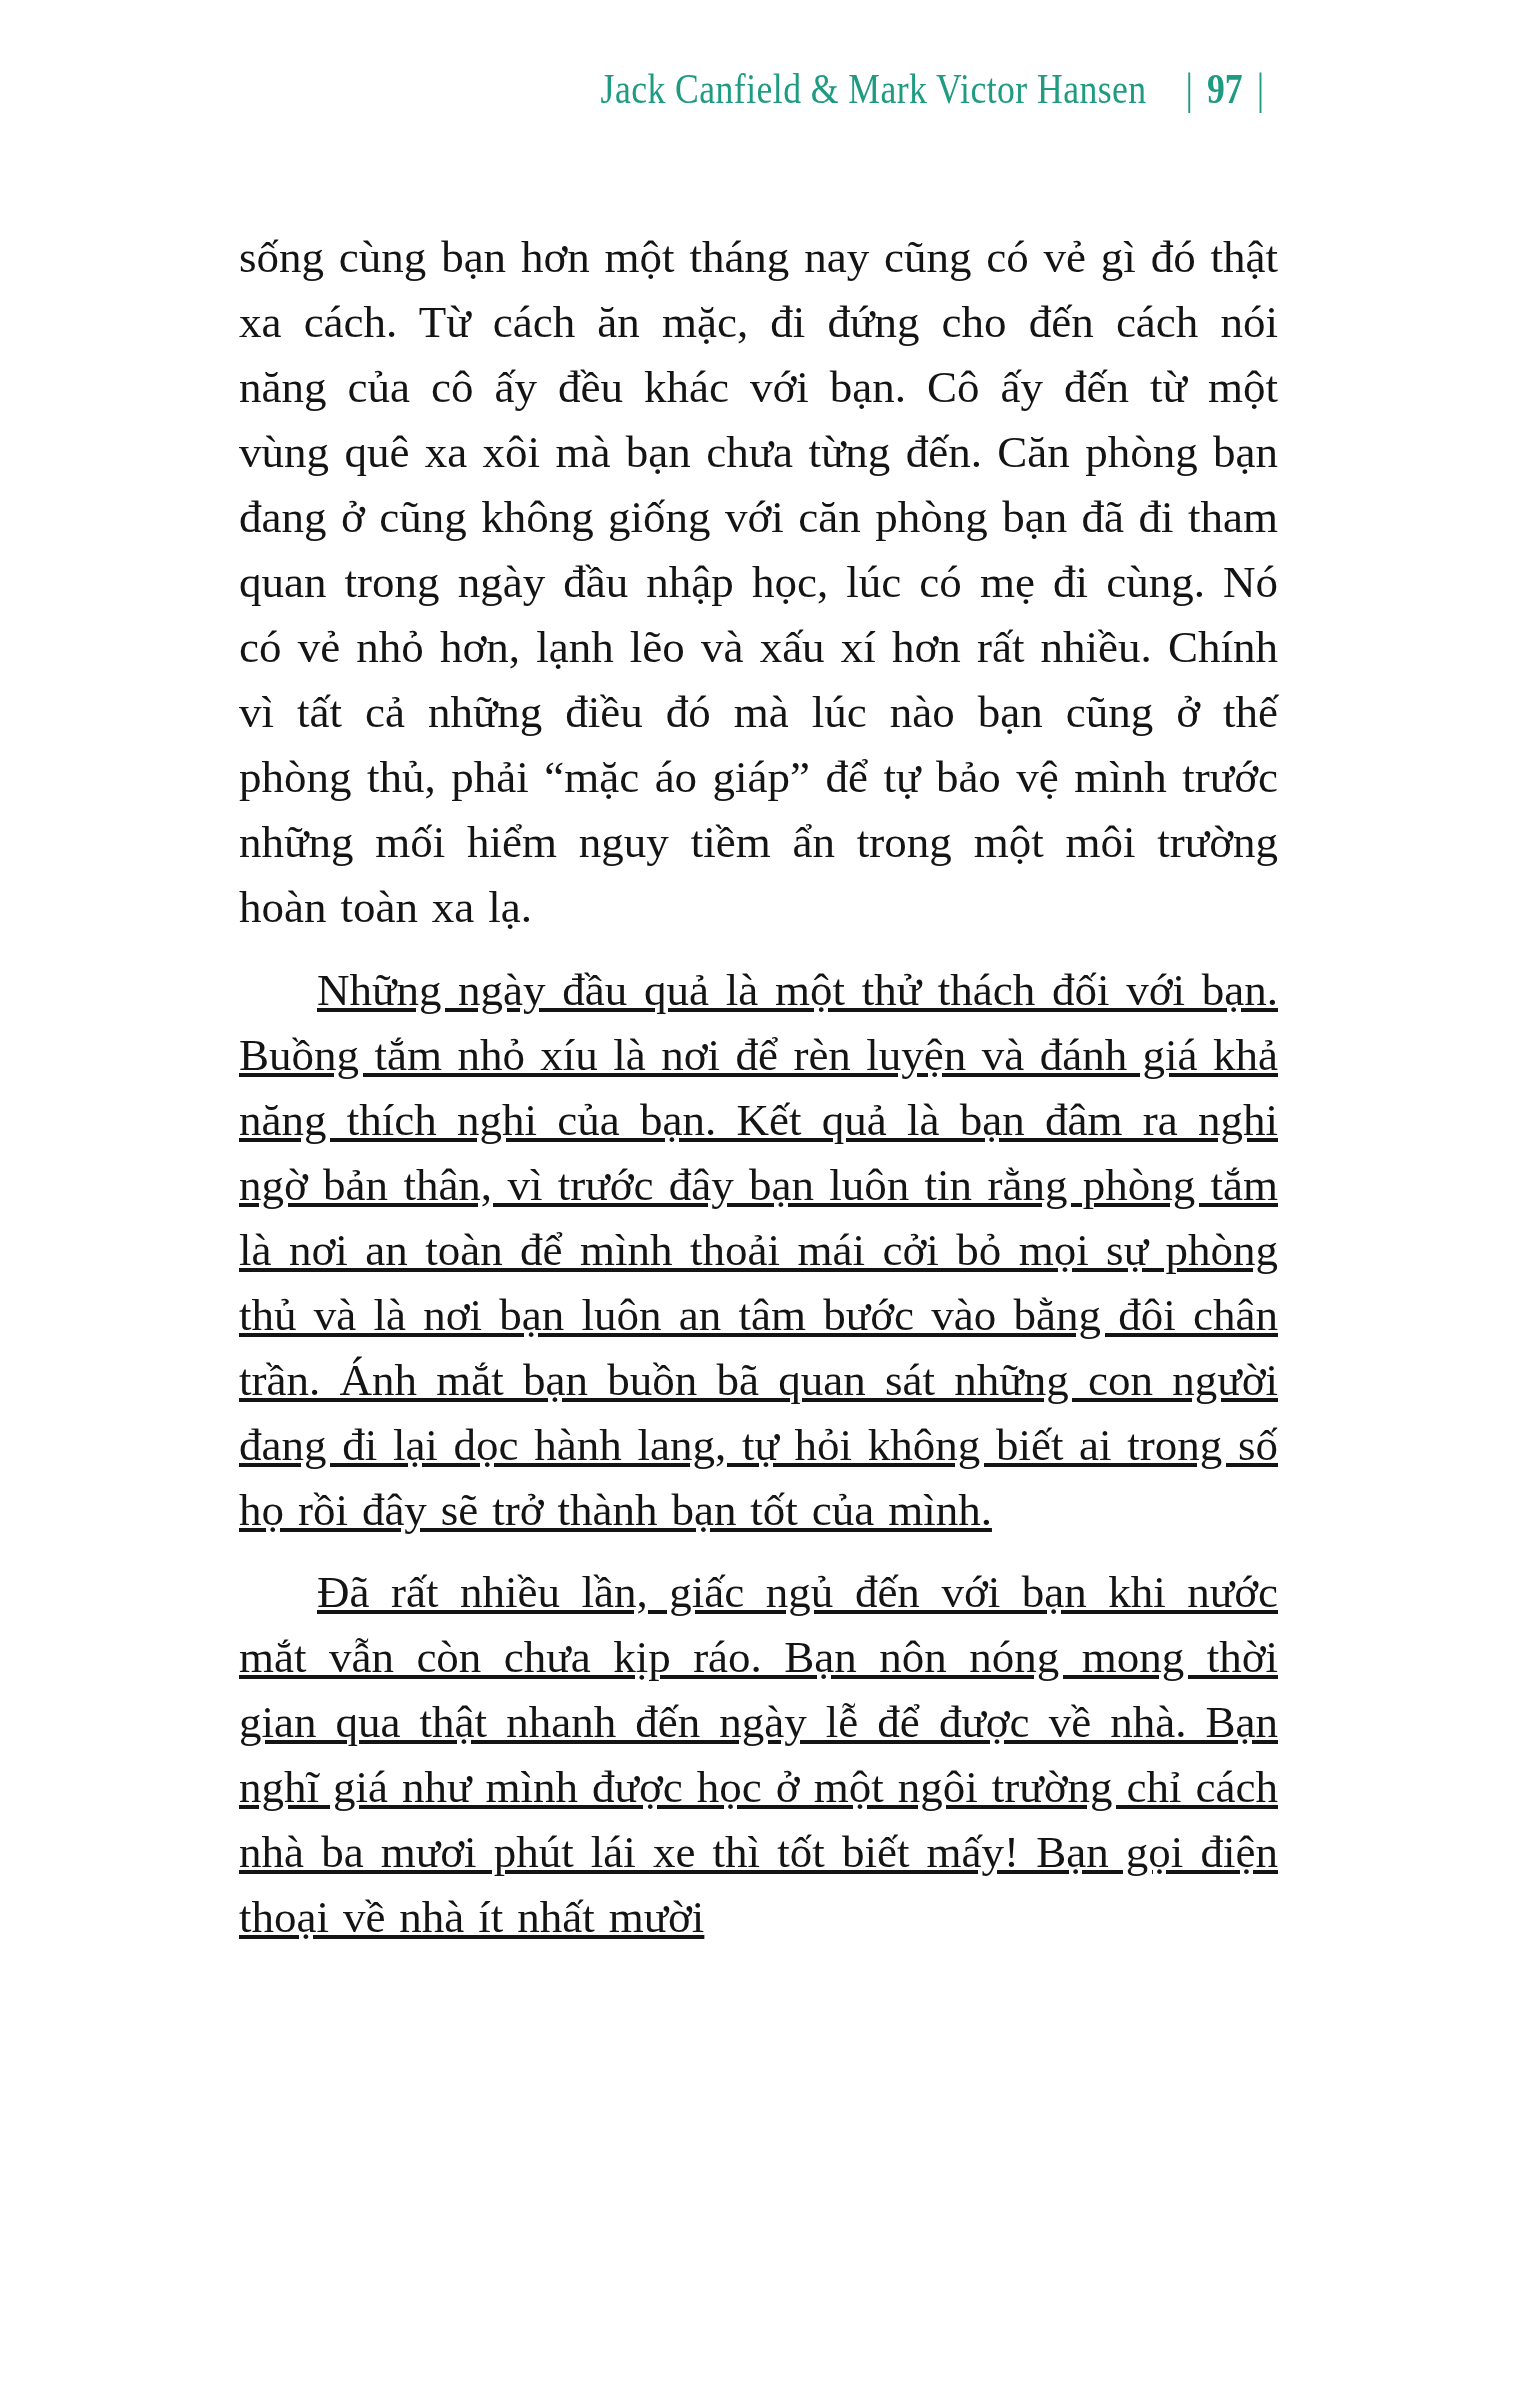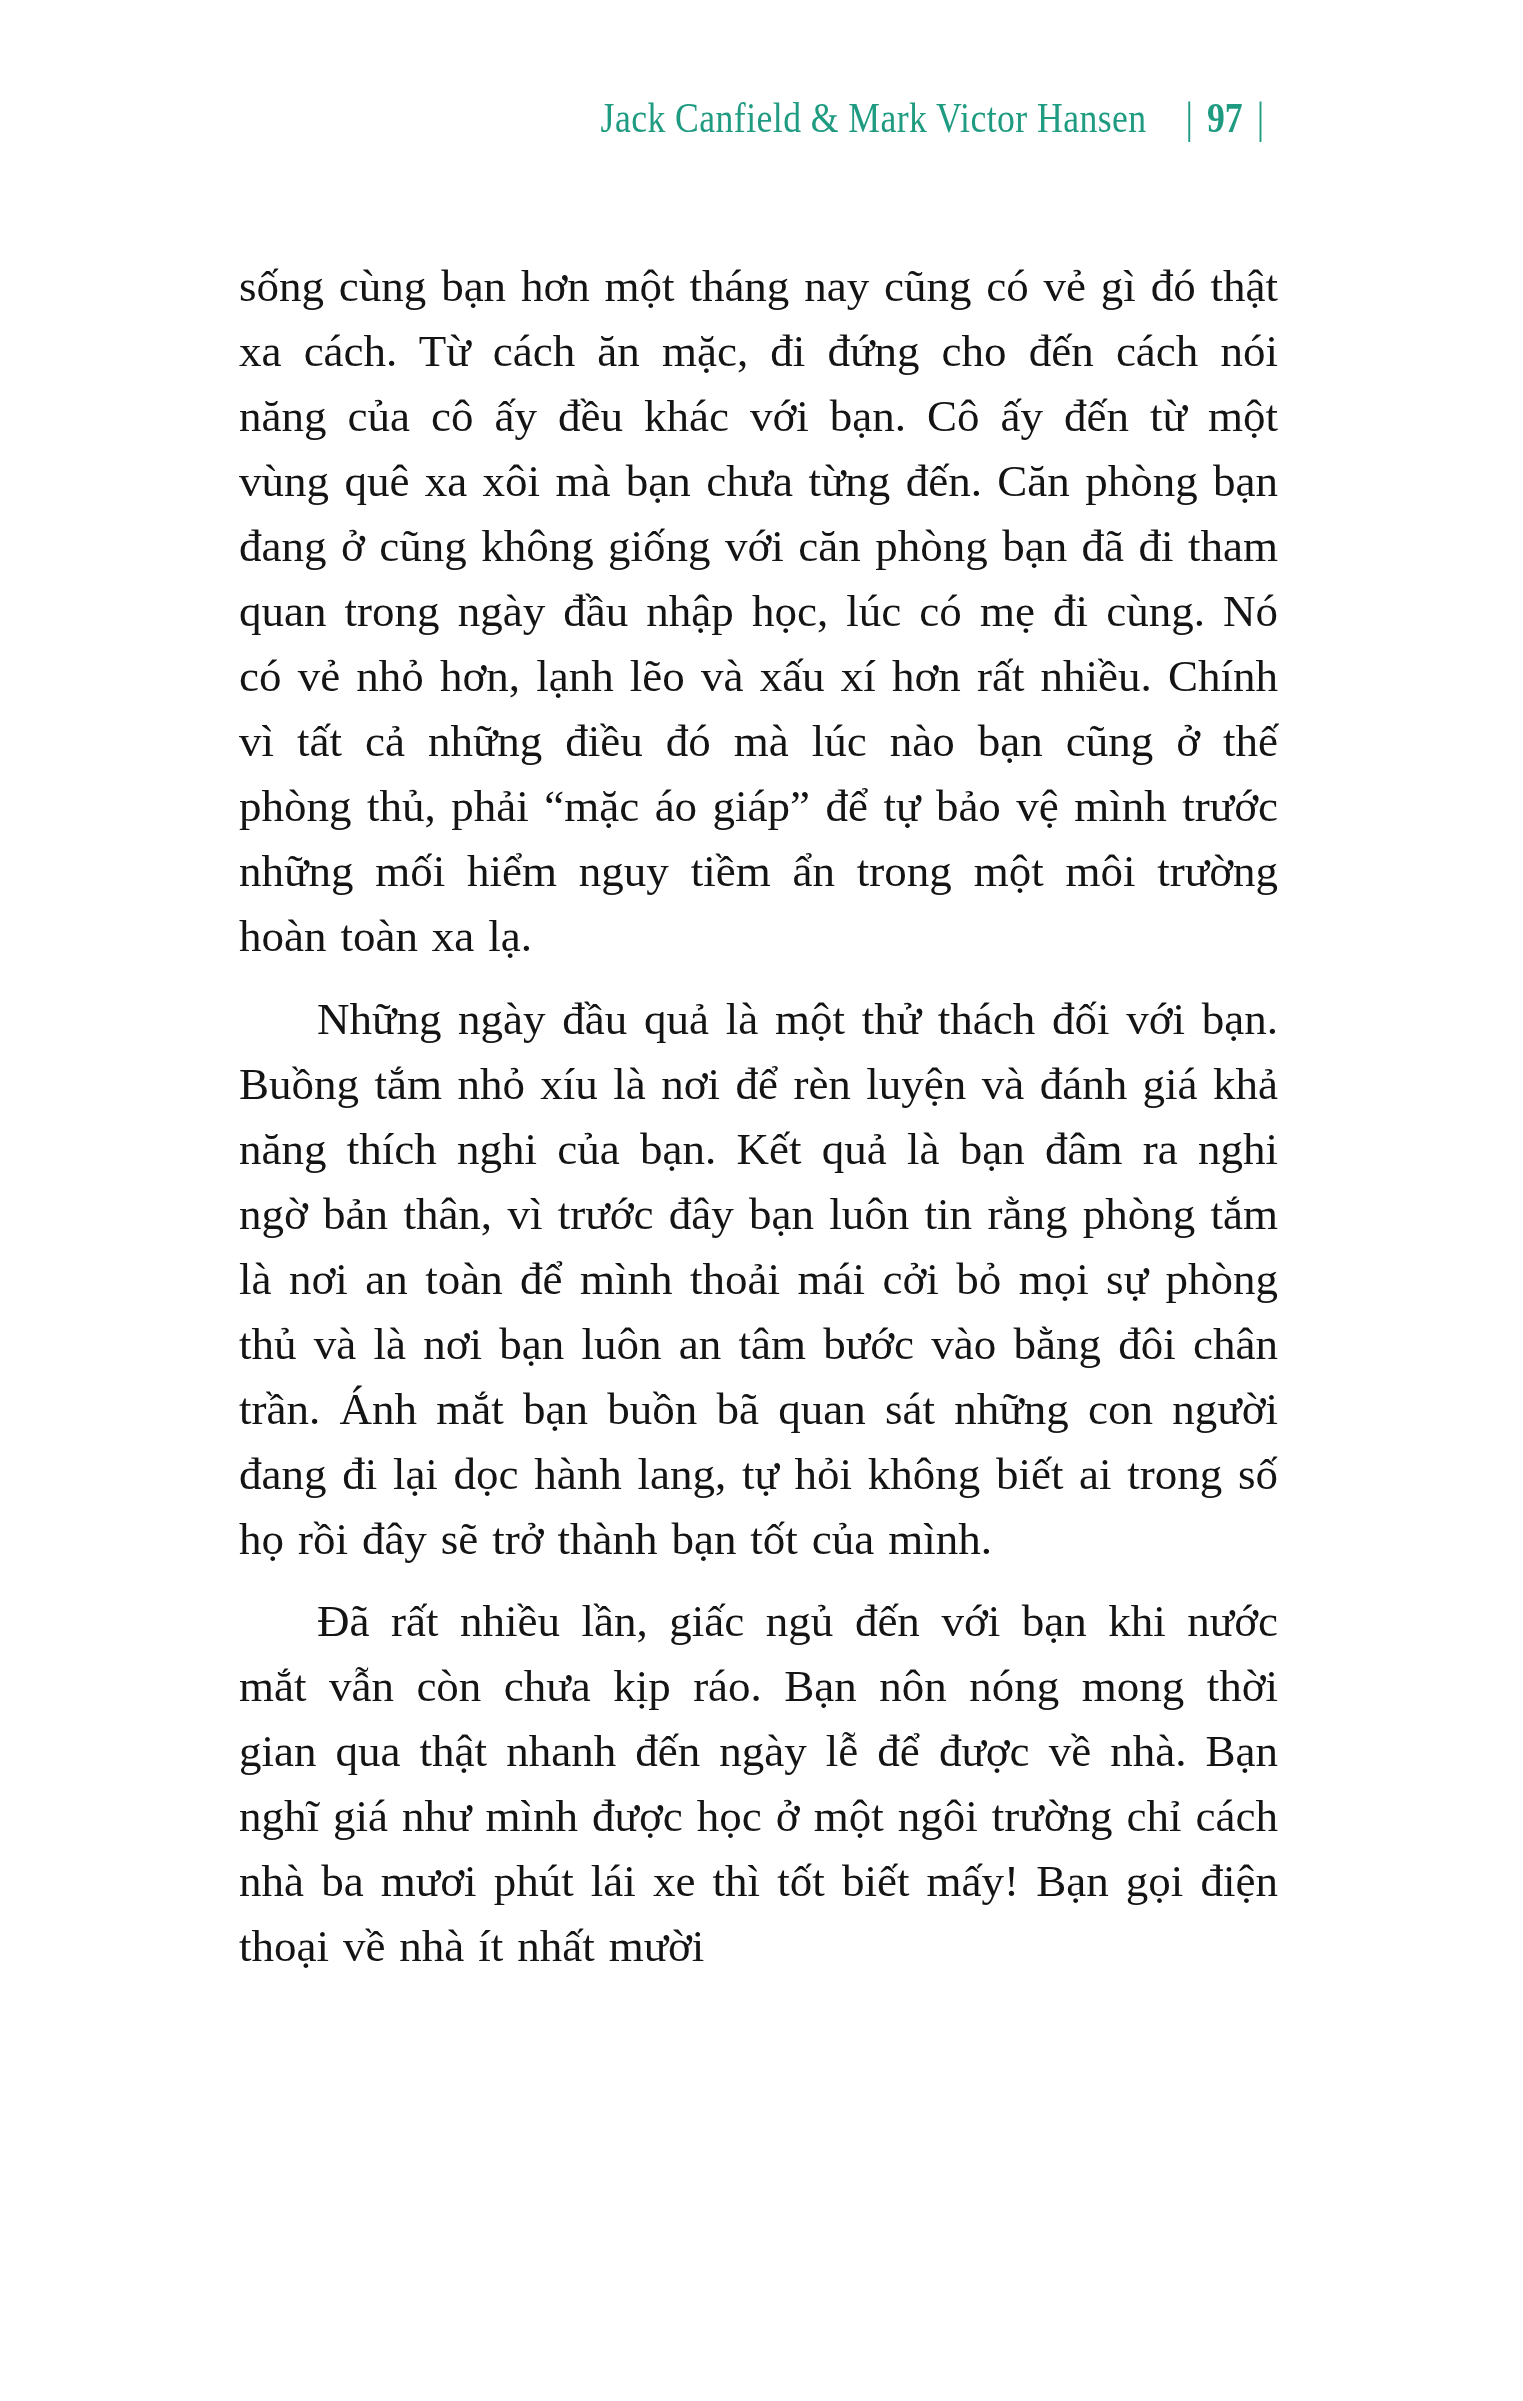--- a/index.html
+++ b/index.html
@@ -11,21 +11,21 @@
   html,body{margin:0;padding:0;}
   body{
     width:1524px;height:2401px;
     background:var(--bg);
     font-family:"Liberation Serif", serif;
     overflow:hidden;
   }
   .page{
     box-sizing:border-box;
     width:1524px;height:1877px;
-    padding:93px 246px 0 239px;
+    padding:64px 246px 0 239px;
     background:var(--bg);
   }
   
   .running-head{
     text-align:right;
     white-space:nowrap;
     color:var(--accent);
     height:49px;
   }
   .running-head .rh-inner{
@@ -62,20 +62,21 @@
   }
   .para{
     margin:0;
     word-spacing:0.06em;
   }
   .para + .para{
     margin-top:17.6px;
   }
   .para.indented{
     text-indent:78px;
+    text-decoration:underline;
   }
 </style>
 </head>
 <body>
 
 <div class="page">
 
   <header class="running-head">
     <span class="rh-inner">
       <span class="rh-authors">Jack Canfield &amp; Mark Victor Hansen</span><span class="rh-sep">|</span><span class="rh-pagenum">97</span><span class="rh-sep">|</span>

